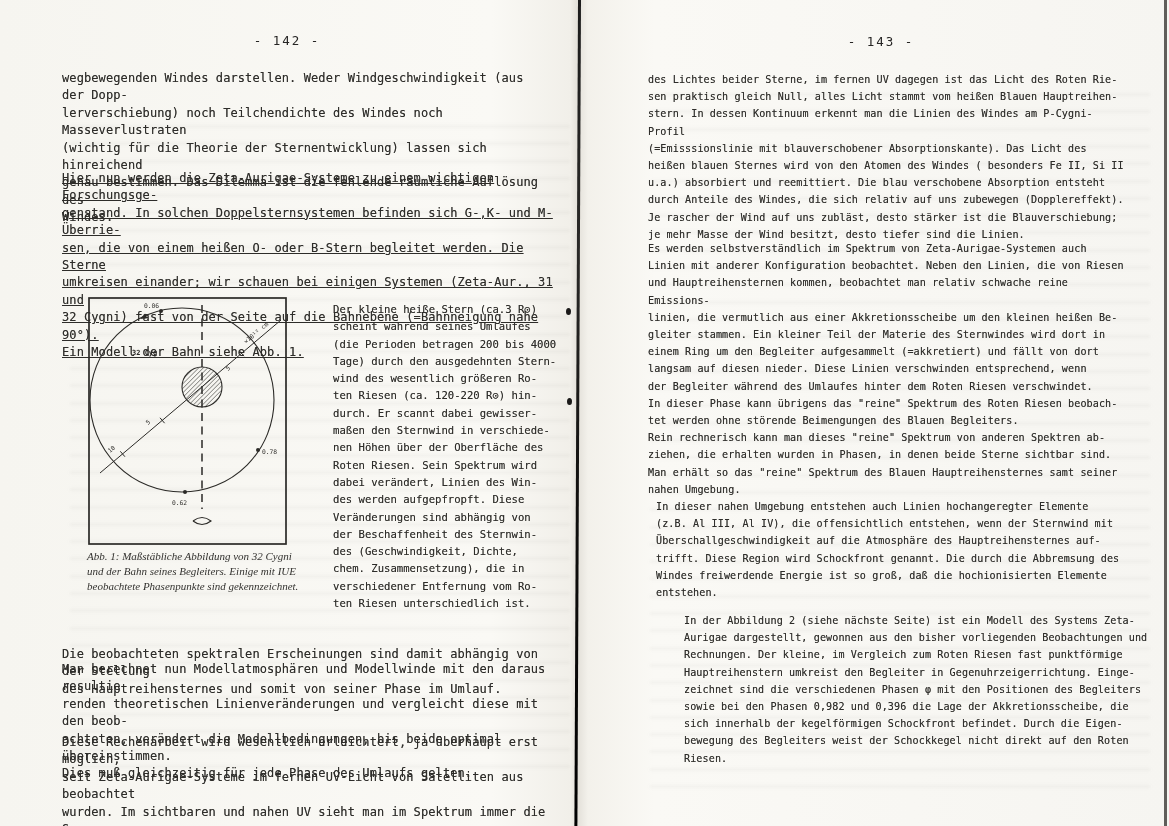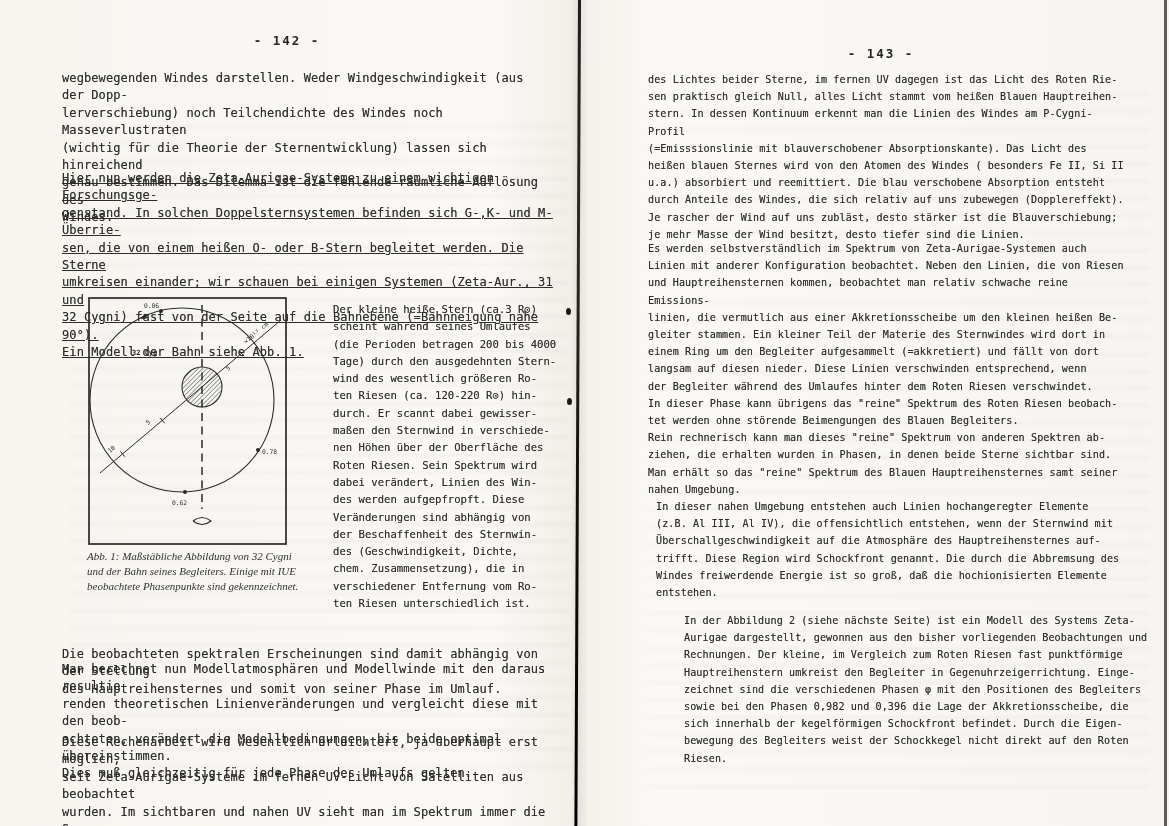--- a/index.html
+++ b/index.html
@@ -10,21 +10,21 @@
     overflow: hidden;
     background: linear-gradient(90deg,
       #f6f5f0 0%, #faf9f5 42%, #f1efe9 48.8%,
       #e3e0d9 49.4%, #f3f1eb 50.3%, #faf9f5 56%, #f6f5f1 100%);
     font-family: "DejaVu Sans Mono", "Liberation Mono", monospace;
     color: #2e2d2a;
   }
   .abs { position: absolute; }
   .pagenum {
     font-size: 12.5px;
-    font-weight: bold;
+    font-weight: normal;
     letter-spacing: 2px;
     text-align: center;
     width: 130px;
     color: #262524;
   }
   .para {
     white-space: pre-line;
     font-size: 12px;
     line-height: 17.4px;
     letter-spacing: 0.1px;
@@ -169,21 +169,21 @@
     <div class="abs para" style="left:62px; top:734px; width:495px;">Diese Rechenarbeit wird wesentlich erleichtert, ja überhaupt erst möglich,
 seit Zeta-Aurigae-Systeme im fernen UV-Licht von Satelliten aus beobachtet
 wurden. Im sichtbaren und nahen UV sieht man im Spektrum immer die Summe</div>
   </div>
 
   <div class="abs spine" style="left:578px; top:0;"></div>
   <div class="abs spine-blob" style="left:566px; top:308px;"></div>
   <div class="abs spine-blob" style="left:567px; top:398px;"></div>
 
   <div class="page-right">
-    <div class="abs pagenum" style="left:816px; top:46px;">- 143 -</div>
+    <div class="abs pagenum" style="left:816px; top:34px;">- 143 -</div>
 
     <div class="abs para" style="left:648px; top:71px; width:480px;">des Lichtes beider Sterne, im fernen UV dagegen ist das Licht des Roten Rie-
 sen praktisch gleich Null, alles Licht stammt vom heißen Blauen Hauptreihen-
 stern. In dessen Kontinuum erkennt man die Linien des Windes am P-Cygni-Profil
 (=Emisssionslinie mit blauverschobener Absorptionskante). Das Licht des
 heißen blauen Sternes wird von den Atomen des Windes ( besonders Fe II, Si II
 u.a.) absorbiert und reemittiert. Die blau verschobene Absorption entsteht
 durch Anteile des Windes, die sich relativ auf uns zubewegen (Dopplereffekt).
 Je rascher der Wind auf uns zubläst, desto stärker ist die Blauverschiebung;
 je mehr Masse der Wind besitzt, desto tiefer sind die Linien.</div>

